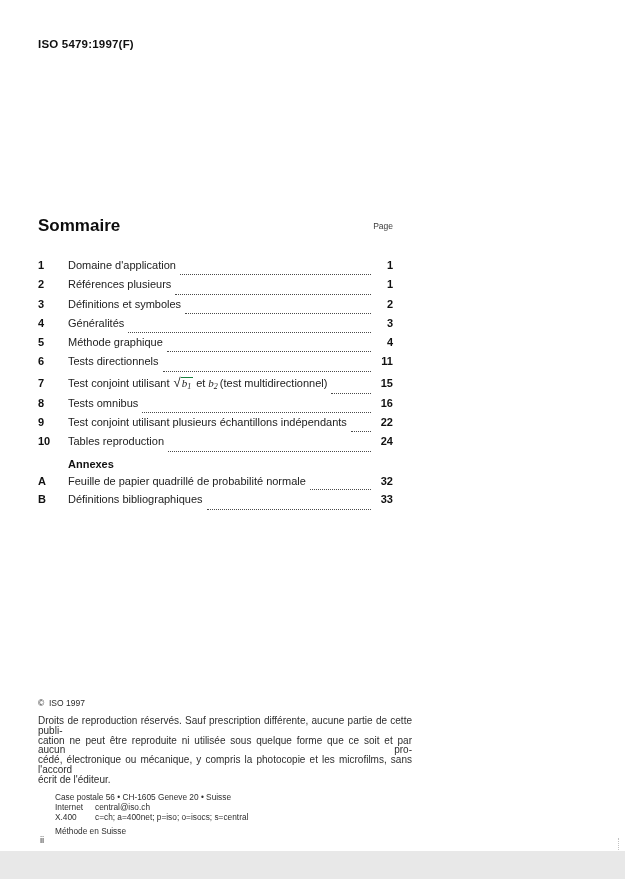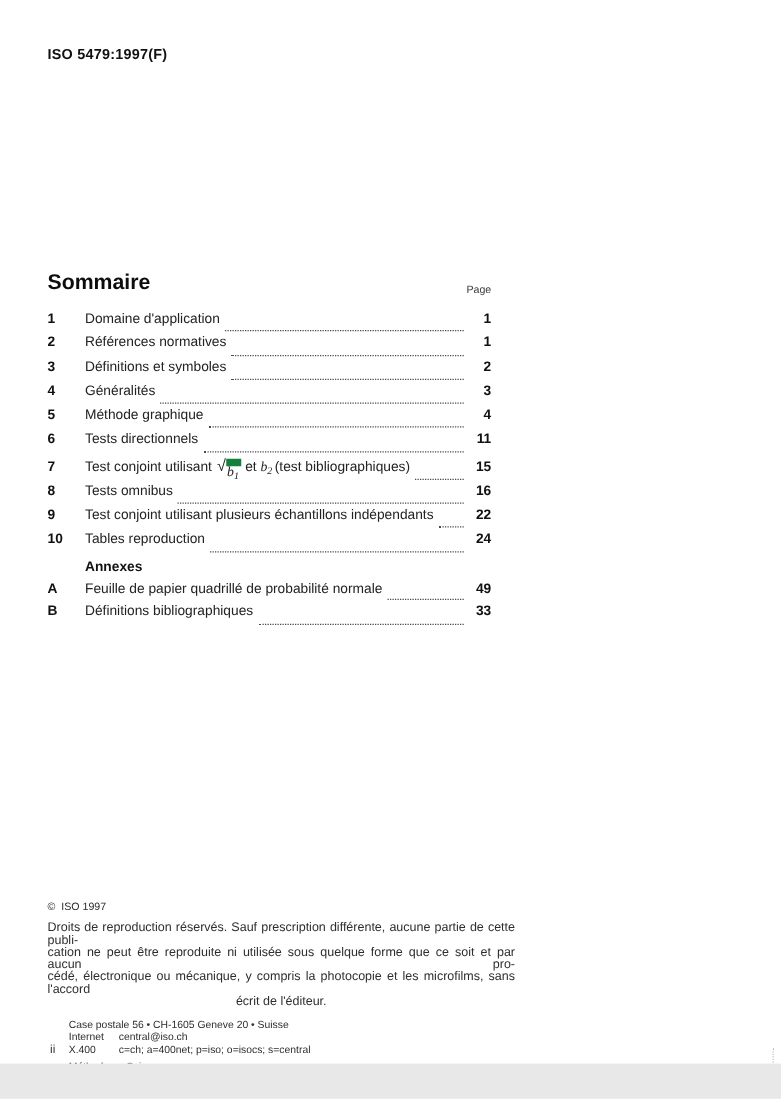--- a/index.html
+++ b/index.html
@@ -26,23 +26,23 @@
   }
   
   .toc {
     position: absolute;
     top: 216px;
     left: 38px;
     width: 355px;
   }
   .toc-header {
     display: flex;
-    align-items: flex-end;
+    align-items: center;
     justify-content: space-between;
-    margin-bottom: 13px;
+    margin-bottom: 23px;
   }
   .toc-title {
     font-size: 17px;
     font-weight: bold;
     color: #0d0d0d;
   }
   .page-label {
     font-size: 8.5px;
     color: #3a3a3a;
   }
@@ -85,39 +85,39 @@
     height: 19.3px;
     display: flex;
     align-items: center;
     color: #111;
   }
   
   .mvar { font-family: "Liberation Serif", "DejaVu Serif", serif; font-style: italic; }
   .msub { font-size: 8px; vertical-align: -2px; font-family: "Liberation Serif", serif; font-style: italic; }
   .sqrt-group { display: inline-flex; align-items: flex-start; margin: 0 3px 0 4px; }
   .radical-glyph { font-size: 13px; line-height: 11px; font-weight: normal; }
-  .vinculum { border-top: 6px solid #15803d; padding: 0 2px 0 1px; line-height: 11px; }
+  .vinculum { border-top: 1px solid #15803d; padding: 0 2px 0 1px; line-height: 11px; }
   .mid-word { margin-right: 3px; }
   .b2-group { margin-right: 2px; }
   
   .footer {
     position: absolute;
-    top: 720px;
+    top: 698px;
     left: 38px;
     width: 374px;
     color: #2a2a2a;
   }
   .copyright-line {
     font-size: 8.5px;
     margin-bottom: 8px;
     color: #2a2a2a;
   }
   .notice { font-size: 10px; line-height: 9.8px; color: #2e2e2e; }
   .notice .jline { text-align: justify; text-align-last: justify; }
-  .notice .lline { text-align: center; }
+  .notice .lline { text-align: left; }
   .publisher {
     margin-top: 7px;
     margin-left: 17px;
     font-size: 8.3px;
     line-height: 10px;
     color: #2e2e2e;
   }
   .pub-line { display: flex; }
   .pub-label { flex: 0 0 40px; }
   .printed-line {
@@ -156,21 +156,21 @@
     </div>
 
     <div class="toc-row">
       <span class="toc-num">1</span>
       <span class="toc-item-title">Domaine d'application</span>
       <span class="leader"></span>
       <span class="toc-page">1</span>
     </div>
     <div class="toc-row">
       <span class="toc-num">2</span>
-      <span class="toc-item-title">Références normatives</span>
+      <span class="toc-item-title">Références plusieurs</span>
       <span class="leader"></span>
       <span class="toc-page">1</span>
     </div>
     <div class="toc-row">
       <span class="toc-num">3</span>
       <span class="toc-item-title">Définitions et symboles</span>
       <span class="leader"></span>
       <span class="toc-page">2</span>
     </div>
     <div class="toc-row">
@@ -194,21 +194,21 @@
 
     <div class="toc-row row7">
       <span class="toc-num">7</span>
       <span class="toc-item-title">Test conjoint utilisant</span>
       <span class="sqrt-group">
           <span class="radical-glyph">√</span>
           <span class="vinculum"><span class="mvar">b</span><span class="msub">1</span></span>
         </span>
       <span class="mid-word">et</span>
       <span class="b2-group"><span class="mvar">b</span><span class="msub">2</span></span>
-      <span class="toc-item-title">(test bibliographiques)</span>
+      <span class="toc-item-title">(test multidirectionnel)</span>
       <span class="leader"></span>
       <span class="toc-page">15</span>
     </div>
 
     <div class="toc-row">
       <span class="toc-num">8</span>
       <span class="toc-item-title">Tests omnibus</span>
       <span class="leader"></span>
       <span class="toc-page">16</span>
     </div>
@@ -224,21 +224,21 @@
       <span class="leader"></span>
       <span class="toc-page">24</span>
     </div>
 
     <div class="annexes-label">Annexes</div>
 
     <div class="toc-row annex-gap">
       <span class="toc-num">A</span>
       <span class="toc-item-title">Feuille de papier quadrillé de probabilité normale</span>
       <span class="leader"></span>
-      <span class="toc-page">49</span>
+      <span class="toc-page">32</span>
     </div>
     <div class="toc-row">
       <span class="toc-num">B</span>
       <span class="toc-item-title">Définitions bibliographiques</span>
       <span class="leader"></span>
       <span class="toc-page">33</span>
     </div>
   </div>
 
   <div class="footer">

